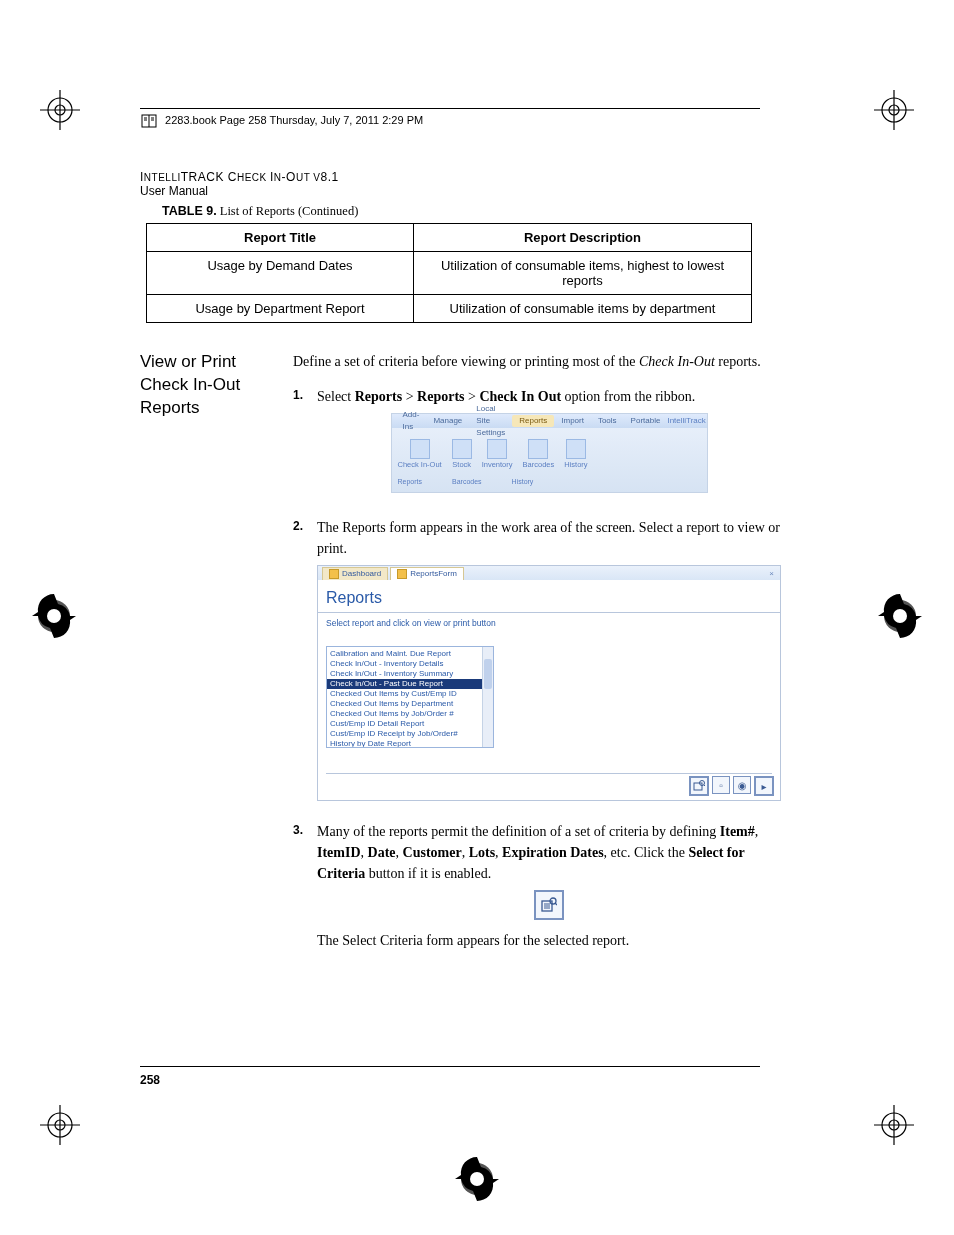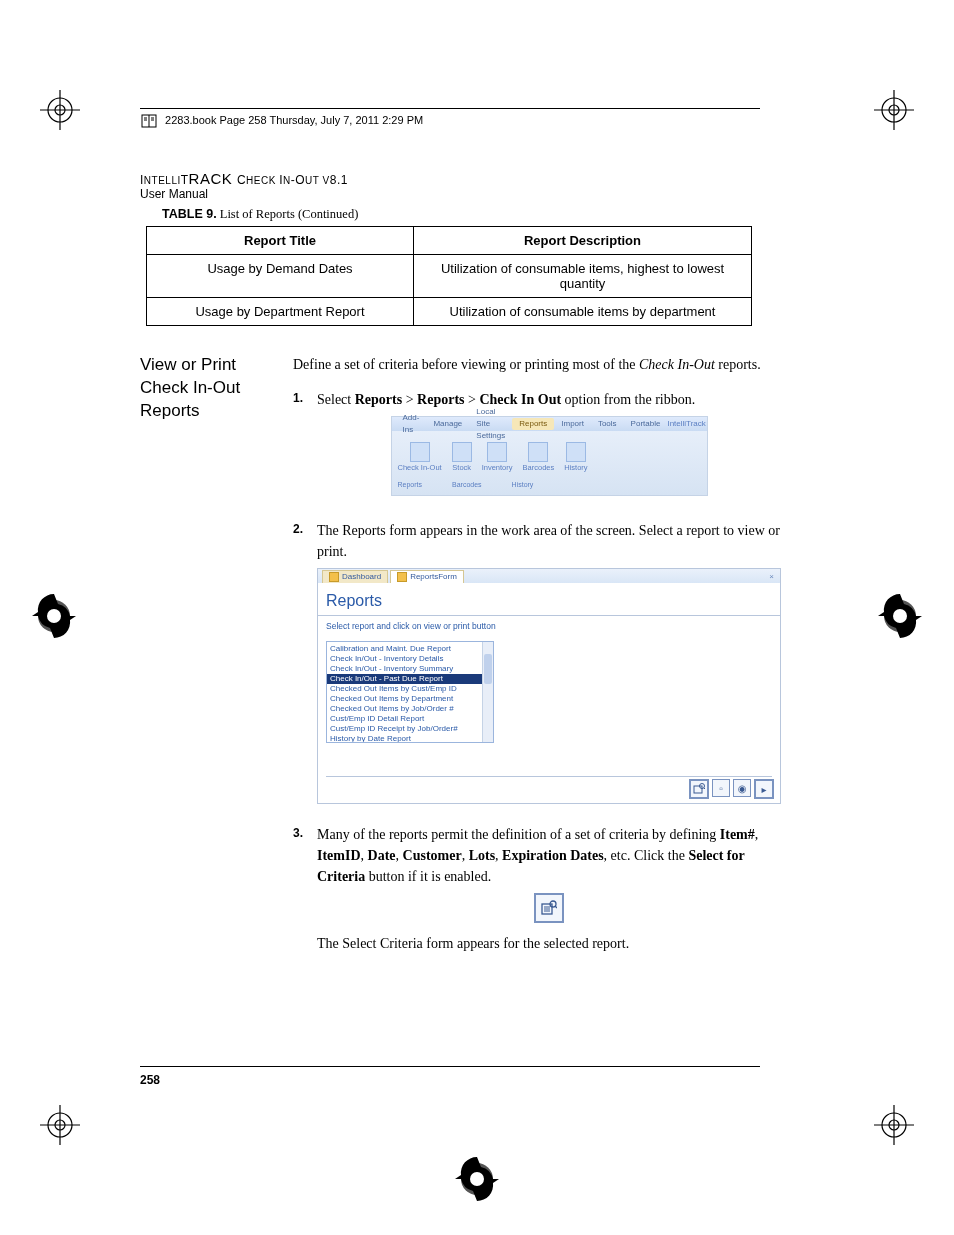--- a/index.html
+++ b/index.html
@@ -193,21 +193,21 @@
     padding: 6px 8px 2px 8px;
     border-bottom: 1px solid #b8c6dc;
     background: #fff;
   }
   .form-inst {
     font-size: 8.5px;
     color: #2a5aa8;
     padding: 4px 8px;
   }
   .form-list {
-    margin: 4px 8px;
+    margin: 12px 8px;
     border: 1px solid #9bb5dd;
     width: 160px;
     height: 96px;
     overflow: hidden;
     position: relative;
     font-size: 8px;
     color: #2a5aa8;
     line-height: 1.25;
     padding: 2px 3px;
   }
@@ -351,37 +351,37 @@
         <line x1="9" y1="3" x2="9" y2="15" stroke="#000"></line>
         <line x1="4" y1="6" x2="7" y2="6" stroke="#000"></line>
         <line x1="4" y1="8" x2="7" y2="8" stroke="#000"></line>
         <line x1="11" y1="6" x2="14" y2="6" stroke="#000"></line>
         <line x1="11" y1="8" x2="14" y2="8" stroke="#000"></line>
       </svg>
     <span>2283.book  Page 258  Thursday, July 7, 2011  2:29 PM</span>
   </div>
 
   <div class="product-line">
-    <span>I</span><span style="font-size:10px">NTELLI</span><span>T</span><span style="font-size:15px">RACK </span><span>C</span><span style="font-size:10px">HECK </span><span>I</span><span style="font-size:10px">N</span><span>-O</span><span style="font-size:10px">UT V</span><span>8.1</span>
+    <span>I</span><span style="font-size:10px">NTELLI</span><span>T</span><span style="font-size:12px">RACK </span><span>C</span><span style="font-size:10px">HECK </span><span>I</span><span style="font-size:10px">N</span><span>-O</span><span style="font-size:10px">UT V</span><span>8.1</span>
   </div>
   <div class="manual-line">User Manual</div>
 
   <div class="table-caption">
     <b>TABLE 9.</b><span style="font-family:Georgia,serif"> List of Reports (Continued)</span>
   </div>
 
   <table class="reports">
     <tbody>
         <tr>
       <th>Report Title</th>
       <th>Report Description</th>
     </tr>
     <tr>
       <td>Usage by Demand Dates</td>
-      <td>Utilization of consumable items, highest to lowest quantity</td>
+      <td>Utilization of consumable items, highest to lowest reports</td>
     </tr>
     <tr>
       <td>Usage by Department Report</td>
       <td>Utilization of consumable items by department</td>
     </tr>
   </tbody>
     </table>
 
   <div class="two-col">
     <div class="side-heading">View or Print Check In-Out Reports</div>

